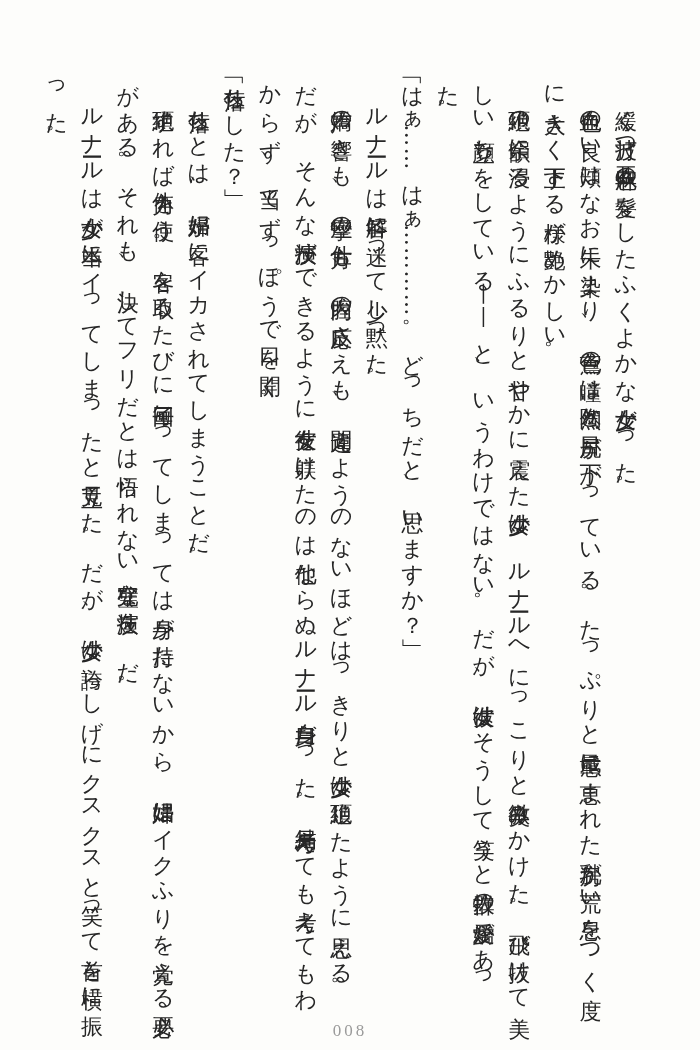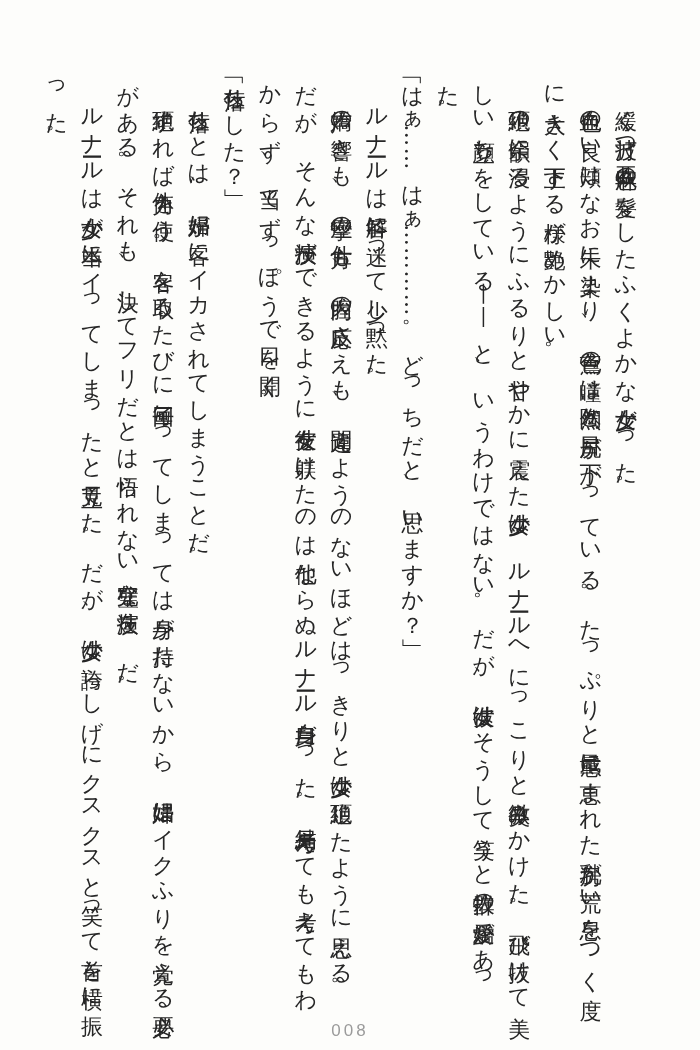--- a/index.html
+++ b/index.html
@@ -30,21 +30,21 @@
   }
   .text-block p {
     margin: 0;
     padding: 0;
   }
   .page-number {
     position: absolute;
     left: 50%;
     top: 1021px;
     transform: translateX(-50%);
-    font-family: Liberation Sans, sans-serif;
+    font-family: Liberation Serif, serif;
     font-size: 17px;
     letter-spacing: 3px;
     color: var(--pgnum, #9b9b9b);
   }
 </style>
 </head>
 <body>
 
 <div class="page">
 

